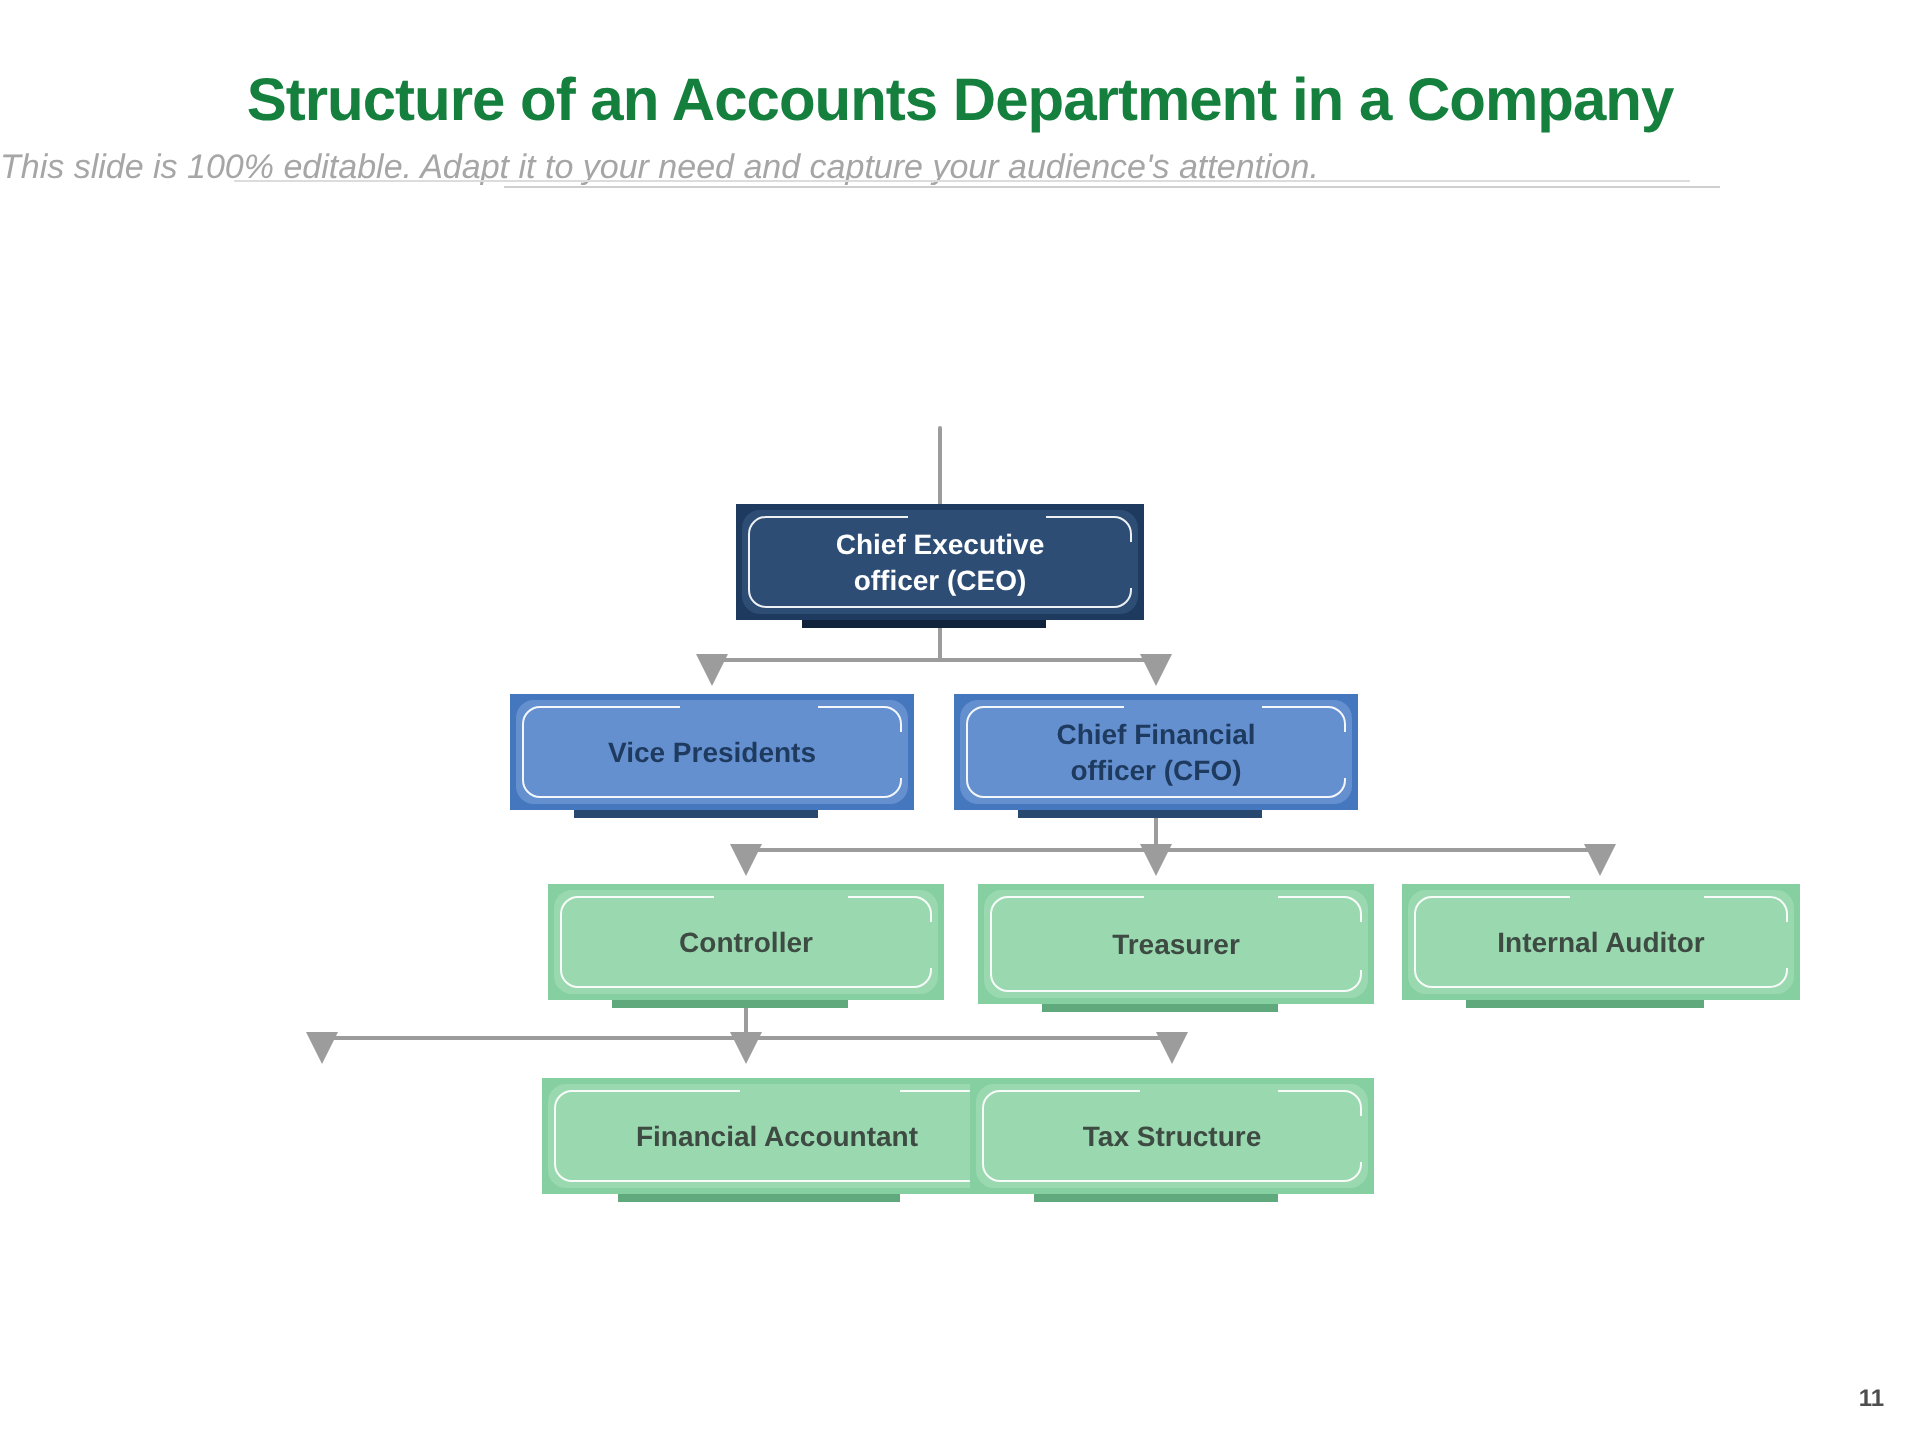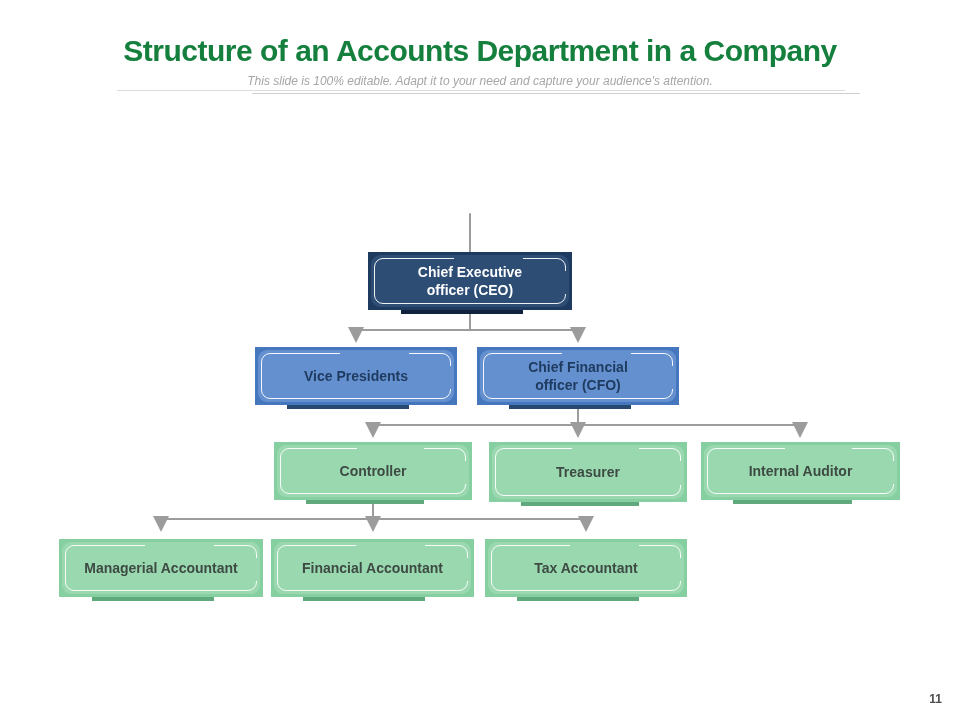--- a/index.html
+++ b/index.html
@@ -12,22 +12,21 @@
     margin:0 auto;
   }
   .title{
     position:absolute;top:14px;left:0;right:0;
     text-align:center;
     font-size:30px;font-weight:bold;color:#15803d;
     letter-spacing:-0.5px;
   }
   .subtitle{
     position:absolute;top:74px;left:0;right:0;
-    text-align:center;
-    font-size:12px;font-style:italic;color:#A6A6A6;
+    font-size:17px;font-style:italic;color:#A6A6A6;
   }
   .divider-1{position:absolute;top:90px;left:117px;width:728px;height:1px;background:#DCDCDC;}
   .divider-2{position:absolute;top:93px;left:252px;width:608px;height:1px;background:#CFCFCF;}
 
   .connectors{position:absolute;top:0;left:0;}
 
   
   .node{position:absolute;}
   .node .inner{
     position:absolute;inset:3px;
@@ -59,21 +58,21 @@
   .scheme-green{--outer:#86CFA1;--inner:#9AD8B0;--text:#3D4B43;--shadow:#5FA97D;background:var(--outer);}
 
   .n-board      {left:370px;top:156px;width:200px;height:58px;}
   .n-ceo        {left:368px;top:252px;width:204px;height:58px;}
   .n-vp         {left:255px;top:347px;width:202px;height:58px;}
   .n-cfo        {left:477px;top:347px;width:202px;height:58px;}
   .n-controller {left:274px;top:442px;width:198px;height:58px;}
   .n-treasurer  {left:489px;top:442px;width:198px;height:60px;}
   .n-auditor    {left:701px;top:442px;width:199px;height:58px;}
   .n-managerial {left:59px; top:539px;width:204px;height:58px;}
-  .n-financial  {left:271px;top:539px;width:203px;height:58px;}
+  .n-financial  {left:271px;top:539px;width:203px;height:58px;padding-left:32px;}
   .n-tax        {left:485px;top:539px;width:202px;height:58px;}
 
   .page-number{
     position:absolute;right:18px;bottom:14px;
     font-size:12px;font-weight:bold;color:#4D4D4D;
   }
 </style>
 </head>
 <body>
 
@@ -160,42 +159,34 @@
 
   <div class="node scheme-green n-auditor">
     <div class="inner"></div>
     <div class="frame"></div>
     <i class="gap gt"></i>
     <i class="gap gr"></i>
     <div class="bar"></div>
     <span class="label">Internal Auditor</span>
   </div>
 
-  <div class="node scheme-green n-managerial">
-    <div class="inner"></div>
-    <div class="frame"></div>
-    <i class="gap gt"></i>
-    <i class="gap gr"></i>
-    <div class="bar"></div>
-    <span class="label">Managerial Accountant</span>
-  </div>
 
   <div class="node scheme-green n-financial">
     <div class="inner"></div>
     <div class="frame"></div>
     <i class="gap gt"></i>
     <i class="gap gr"></i>
     <div class="bar"></div>
     <span class="label">Financial Accountant</span>
   </div>
 
   <div class="node scheme-green n-tax">
     <div class="inner"></div>
     <div class="frame"></div>
     <i class="gap gt"></i>
     <i class="gap gr"></i>
     <div class="bar"></div>
-    <span class="label">Tax Accountant</span>
+    <span class="label">Tax Structure</span>
   </div>
 
   <div class="page-number">11</div>
 
 </div>
 
 </body></html>

